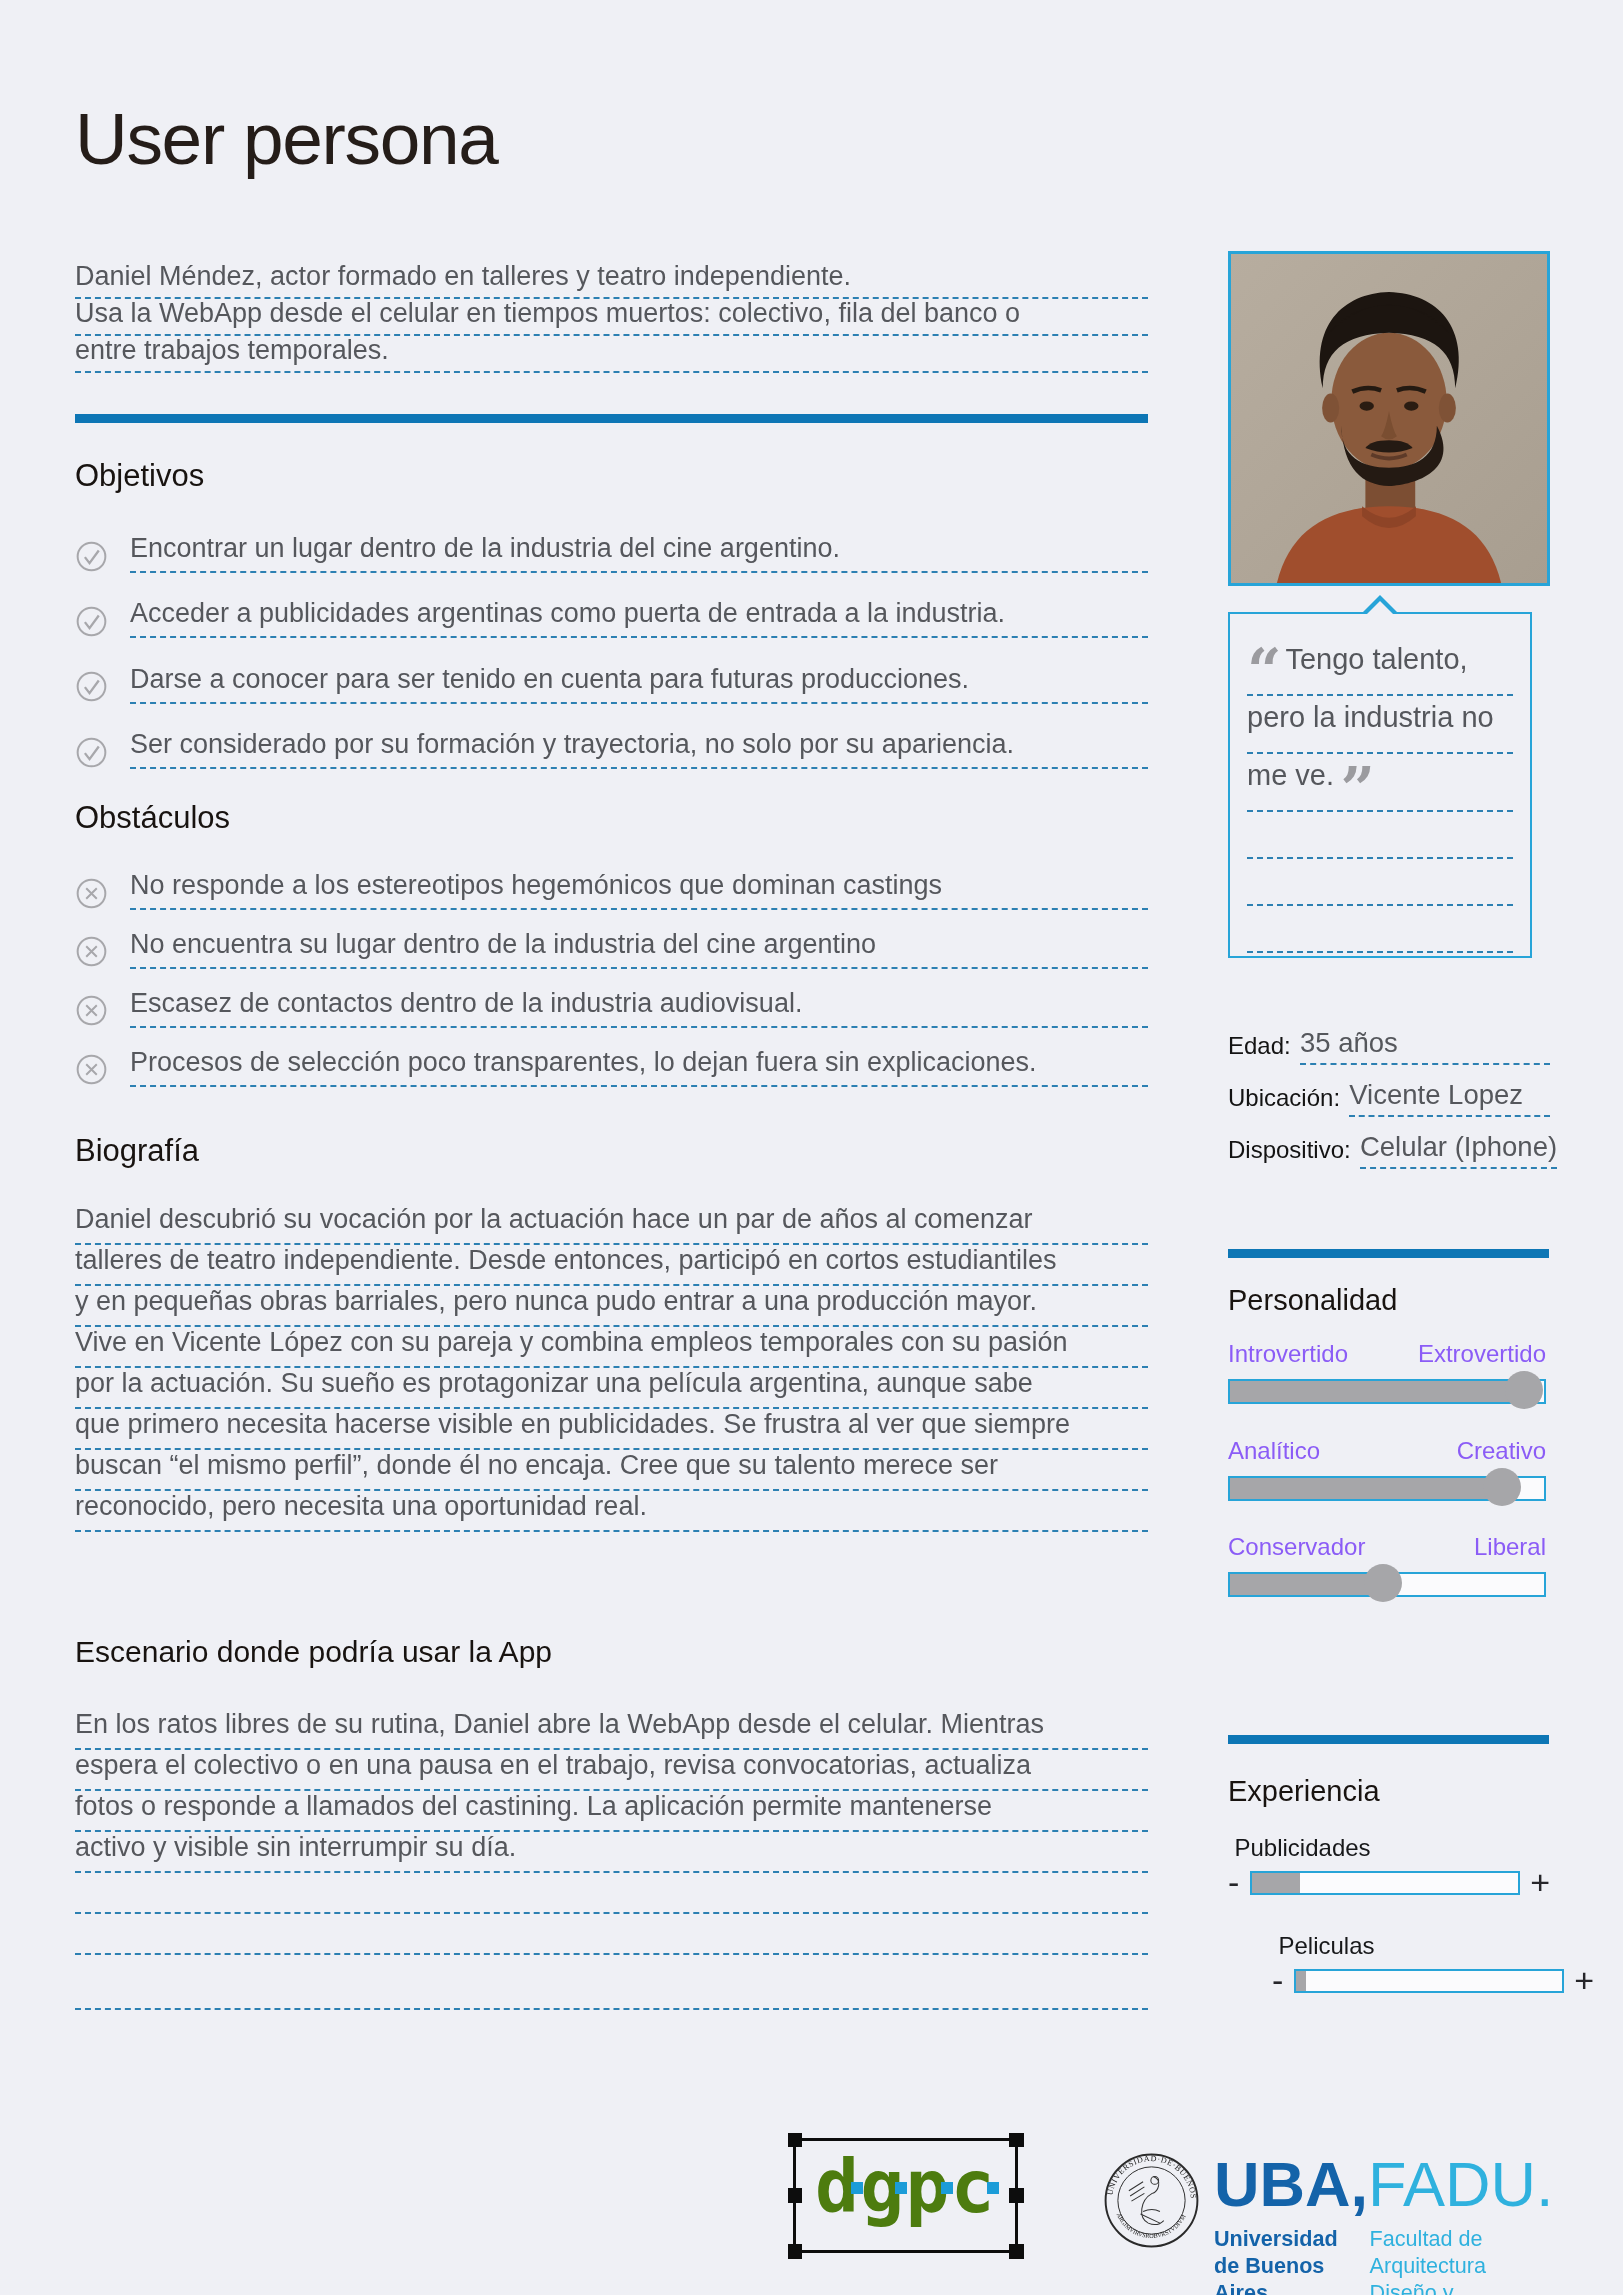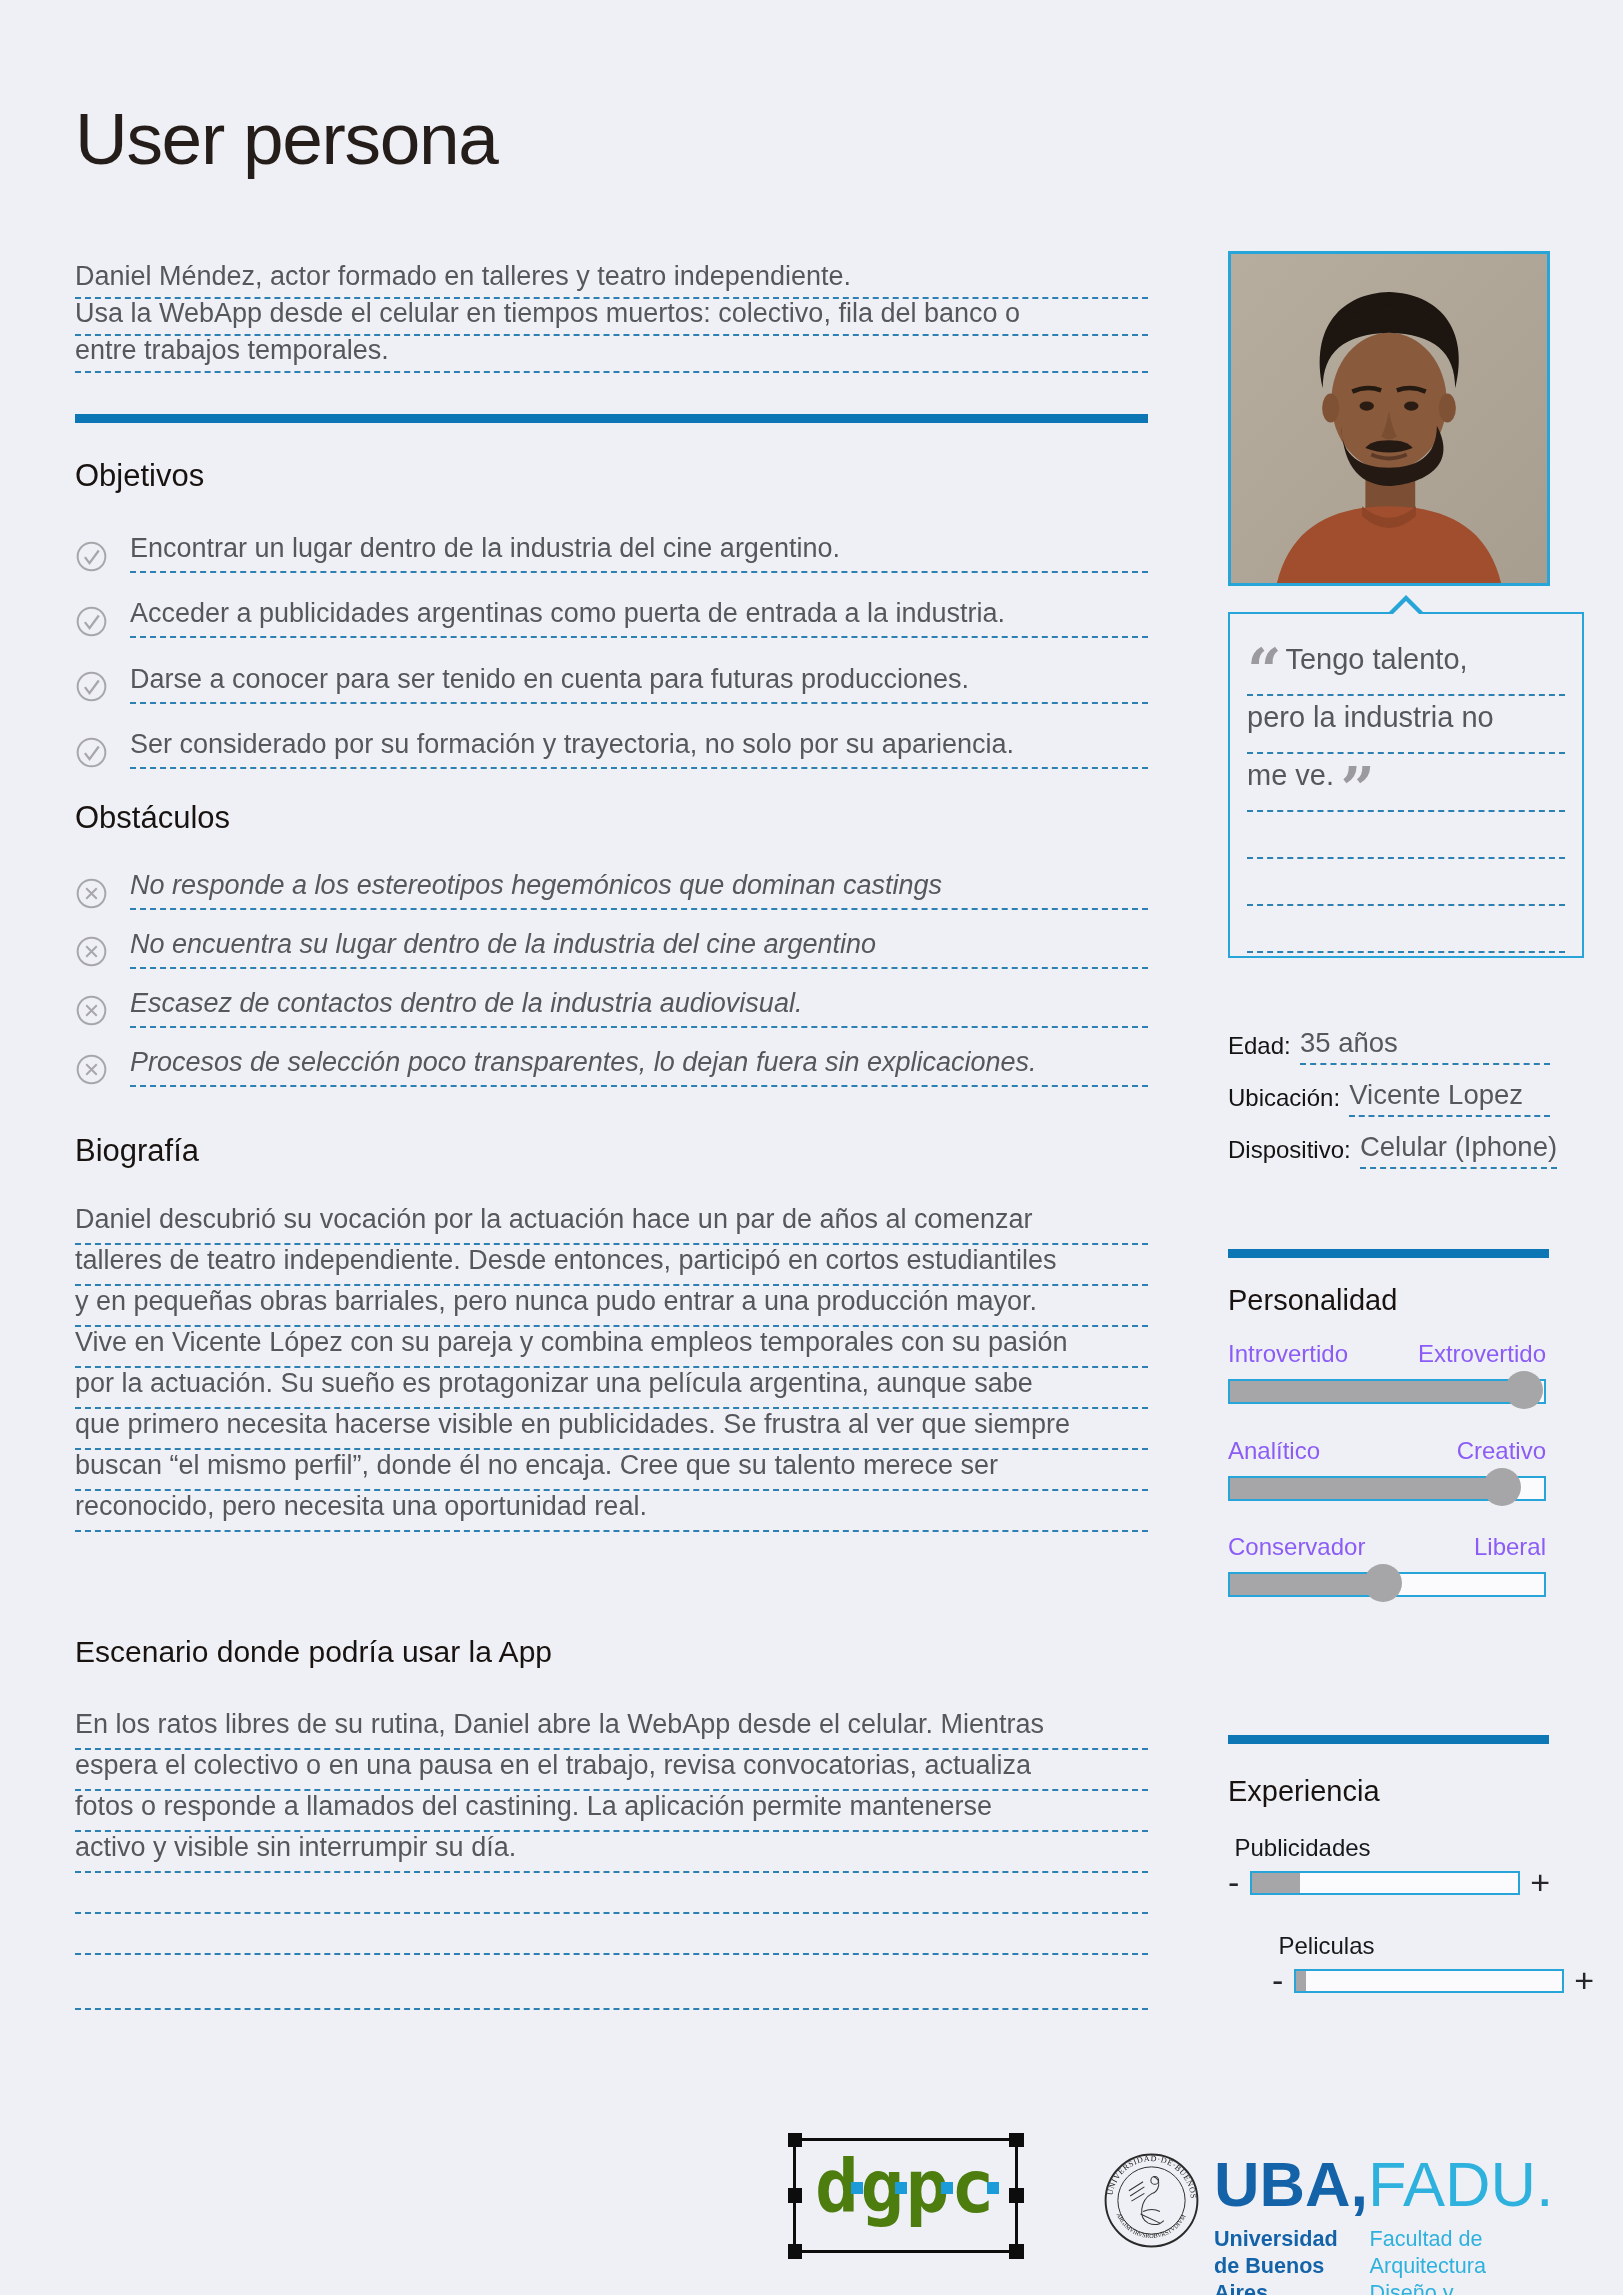--- a/index.html
+++ b/index.html
@@ -19,29 +19,29 @@
   .rline.empty-gap { height:55px; }
   .divider { position:absolute; background:#0d76b5; height:9.2px; }
   .sec-head { position:absolute; left:0; font-size:31px; color:#181310; font-weight:400; }
 
   .check-list { position:absolute; left:0; width:100%; }
   .cl-item { display:flex; gap:22px; align-items:flex-start; }
   .cl-icon { flex:0 0 33px; width:33px; height:33px; margin-top:6.5px; }
   .cl-text { flex:1; line-height:30px; font-size:27px; color:#55575c;
              border-bottom:2px dashed #2c80b2; padding-bottom:7.9px; white-space:nowrap; }
   .obj .cl-item { margin-bottom:25.5px; }
-  .obs .cl-item { margin-bottom:19px;font-style:italic; }
+  .obs .cl-item { margin-bottom:19px; }
 
   
   .sidebar { position:absolute; left:1228px; top:0; width:322px; }
   .photo-frame { position:absolute; left:0; top:251px; width:322px; height:335px;
                  border:3.3px solid #27a4d8; overflow:hidden; background:#b2a89a; }
   .photo-frame svg { display:block; width:100%; height:100%; }
 
-  .bubble { position:absolute; left:0; top:612px; width:356px; height:346px;
+  .bubble { position:absolute; left:0; top:612px; width:304px; height:346px;
             border:2px solid #27a4d8; padding:23.6px 17px 0 17px; }
   .notch { position:absolute; top:-19px; left:50%; transform:translateX(-50%);
            width:0; height:0; border-left:19px solid transparent;
            border-right:19px solid transparent; border-bottom:19px solid #27a4d8; }
   .notch::after { content:""; position:absolute; left:-15px; top:5.9px; width:0; height:0;
            border-left:15px solid transparent; border-right:15px solid transparent;
            border-bottom:15px solid #eff0f5; }
   .q-line { line-height:43px; font-size:29px; color:#55575c;
             border-bottom:2px dashed #2c80b2; padding-bottom:12.4px; height:58px; white-space:nowrap; }
   .q-mark { font-family:"DejaVu Serif", serif; font-weight:bold; font-size:60px;

